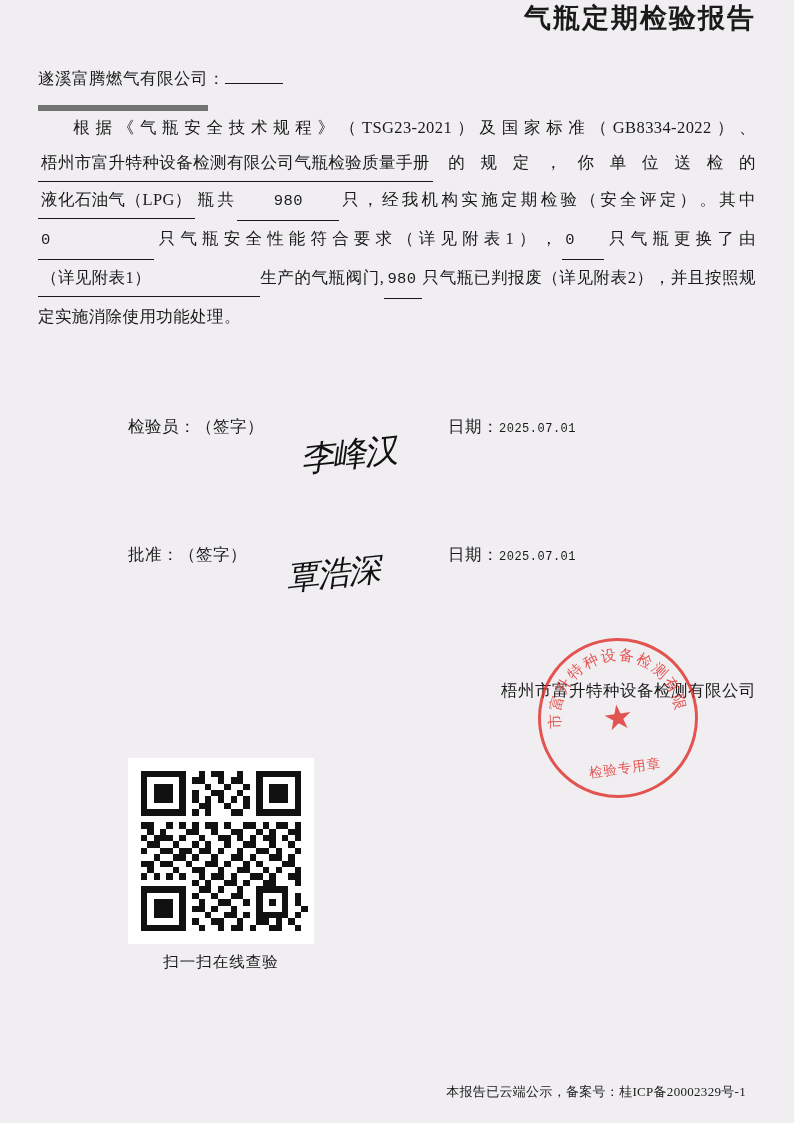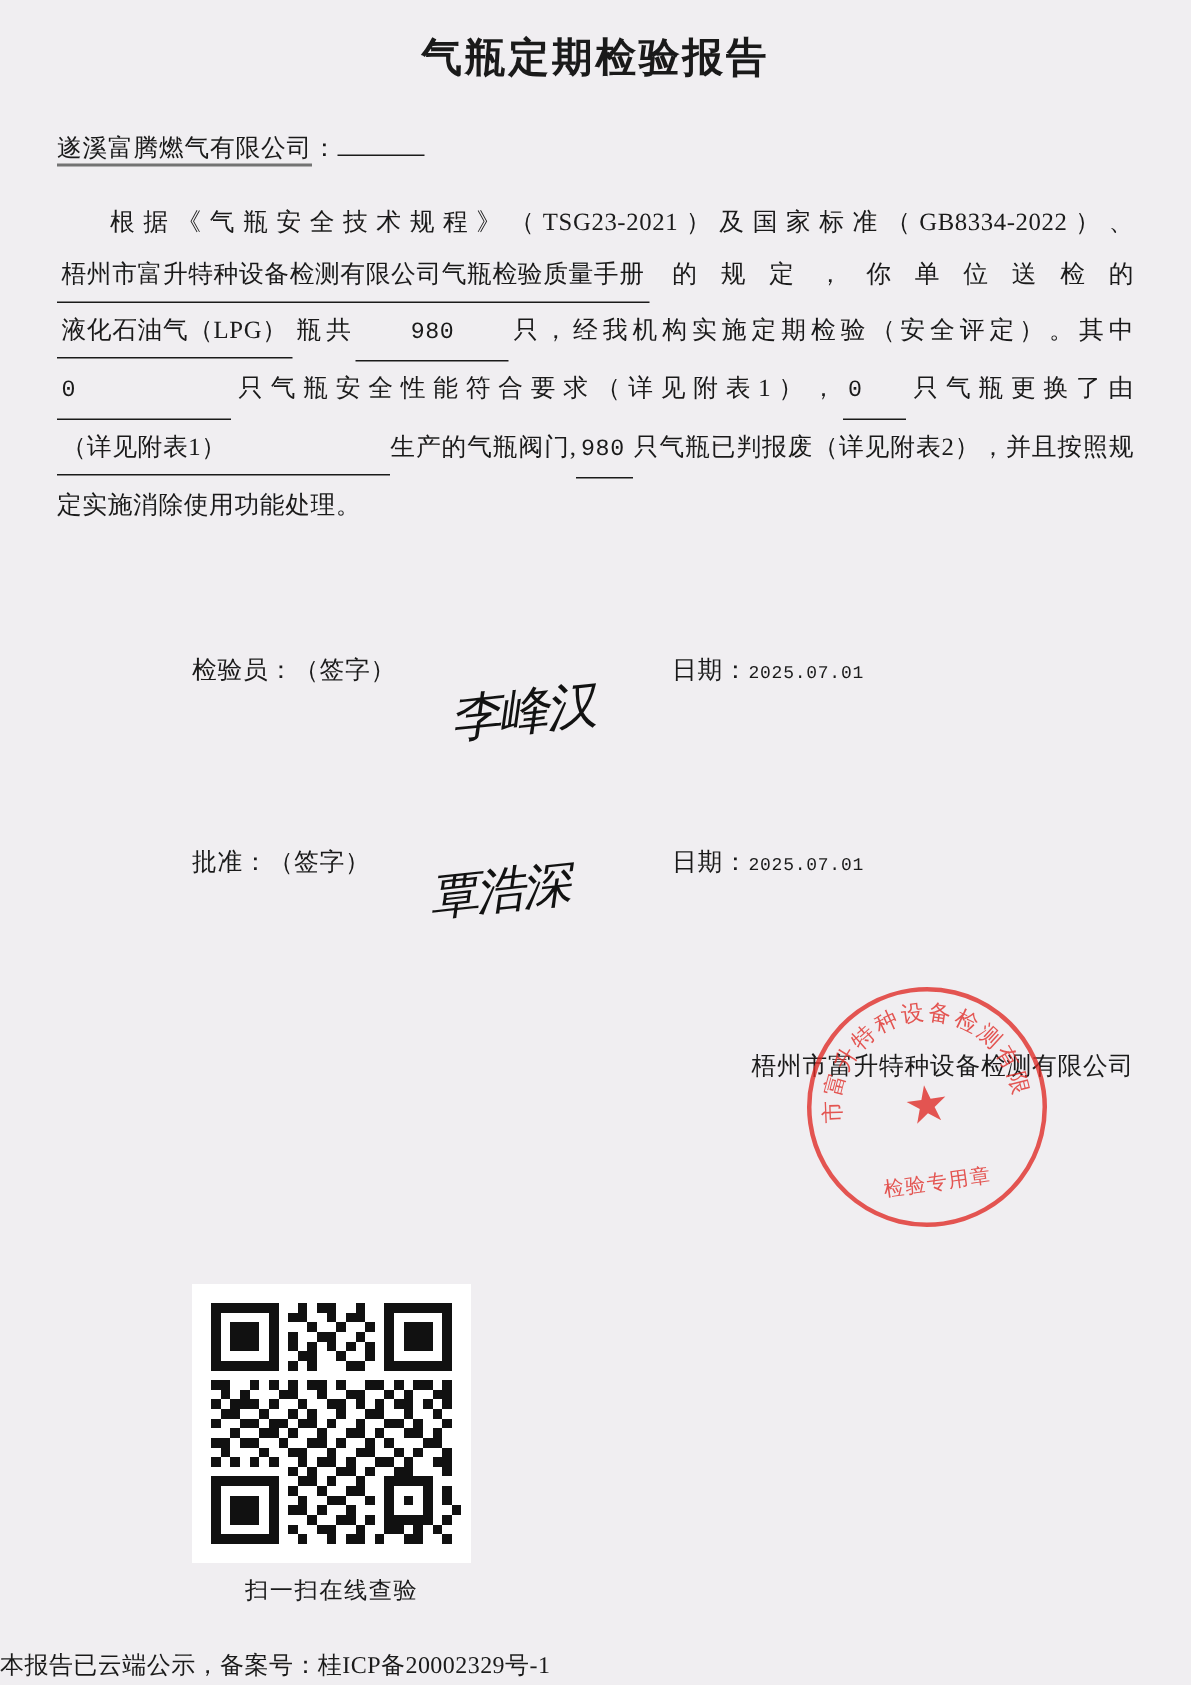--- a/index.html
+++ b/index.html
@@ -16,25 +16,24 @@
     overflow: hidden;
   }
   .page {
     position: relative;
     width: 794px;
     height: 1123px;
     box-sizing: border-box;
     padding: 0 38px;
   }
   .doc-title {
-    text-align: center;
+    text-align: right;
     font-size: 27px;
     font-weight: bold;
     letter-spacing: 2px;
-    margin-top: 20px;
     font-family: "DejaVu Sans", sans-serif;
   }
   .report-no {
     text-align: right;
     font-size: 17px;
     margin-top: 18px;
     padding-right: 4px;
     letter-spacing: 0.5px;
     font-family: "Liberation Serif", serif;
   }
@@ -42,22 +41,22 @@
     font-family: "Liberation Mono", monospace;
     font-size: 16px;
     letter-spacing: 0px;
   }
   .addressee {
     margin-top: 32px;
     font-size: 16.5px;
     letter-spacing: 0.5px;
   }
   .addressee .name {
-    border-bottom: 2px solid #737373;
-    padding-bottom: 1px;
+    border-bottom: 6px solid #737373;
+    padding-bottom: 17px;
     text-align: center;
   }
   .addressee .blank {
     display: inline-block;
     width: 58px;
     border-bottom: 1px solid #1a1a1a;
   }
   .body-text {
     margin-top: 20px;
     font-size: 16.5px;
@@ -175,43 +174,44 @@
     fill: #e02a25;
     font-size: 15px;
     font-family: "DejaVu Sans", sans-serif;
     letter-spacing: 2px;
   }
 
   
   .qr-wrap {
     position: absolute;
     left: 128px;
-    top: 836px;
+    top: 758px;
     width: 186px;
     text-align: center;
   }
   .qr {
     width: 186px;
     height: 186px;
     background: #fff;
     padding: 0;
     box-sizing: border-box;
     display: block;
   }
   .qr-caption {
     margin-top: 8px;
     font-size: 15.5px;
     letter-spacing: 1px;
   }
   .footer {
     position: absolute;
     left: 0;
-    right: 32px;
+    right: 48px;
     bottom: 22px;
-    font-size: 16px;
+    text-align: right;
+    font-size: 13px;
     letter-spacing: 0.3px;
   }
   .footer .icp {
     font-family: "Liberation Serif", serif;
   }
 </style>
 </head>
 <body>
 
 <div class="page">

